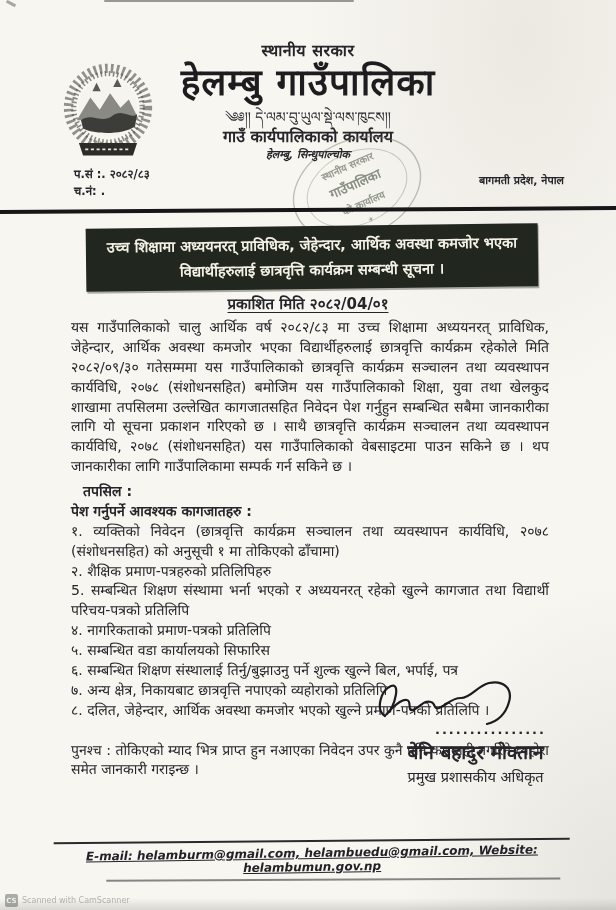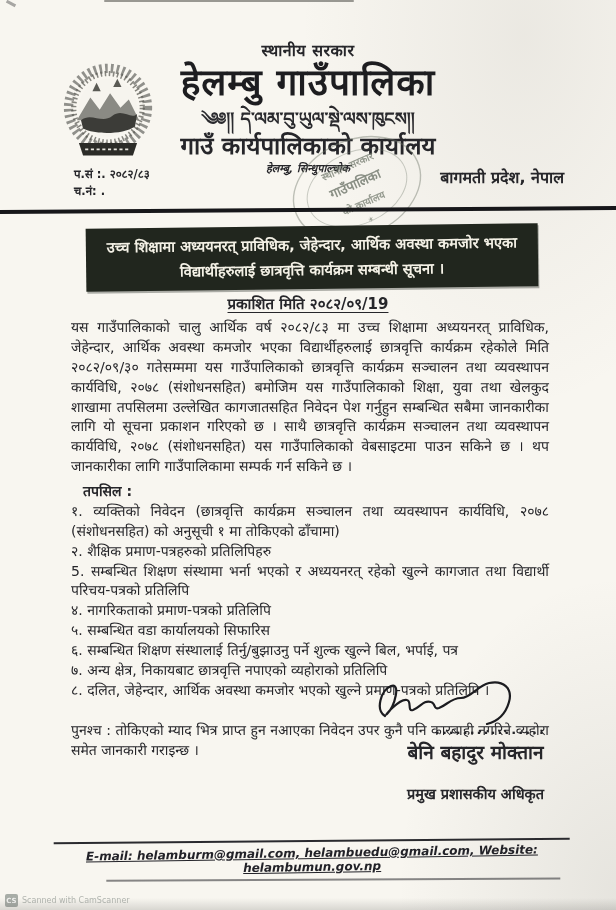--- a/index.html
+++ b/index.html
@@ -13,24 +13,24 @@
   }
   .paper::after{content:"";position:absolute;left:0;right:0;bottom:0;height:12px;
     background:linear-gradient(to bottom,rgba(0,0,0,0),rgba(70,70,68,0.18));}
   .top-edge{position:absolute;top:0;left:104px;width:250px;height:2px;background:#4a4a46;opacity:.55;border-radius:2px;}
   .corner-mark{position:absolute;top:2px;left:6px;width:10px;height:3px;background:#555;opacity:.5;transform:rotate(28deg);}
 
   
   .header-center{position:absolute;top:42px;left:0;right:0;text-align:center;line-height:1.15;}
   .gov-line{font-size:16px;font-weight:bold;letter-spacing:.5px;}
   .muni-line{font-size:37px;font-weight:bold;letter-spacing:1px;margin-top:2px;color:#1d1d20;}
-  .tibetan-line{font-size:18px;font-weight:bold;margin-top:4px;color:#2a2a2e;}
-  .office-line{font-size:24px;font-weight:bold;margin-top:3px;}
+  .tibetan-line{font-size:14px;font-weight:normal;margin-top:4px;color:#2a2a2e;}
+  .office-line{font-size:16px;font-weight:bold;margin-top:3px;}
   .location-line{font-size:11px;font-weight:bold;margin-top:3px;font-style:italic;}
-  .province{position:absolute;top:166px;right:52px;font-size:16px;font-weight:bold;}
+  .province{position:absolute;top:172px;right:52px;font-size:11px;font-weight:bold;}
   .refnos{position:absolute;top:166px;left:74px;font-size:11.5px;font-weight:bold;line-height:1.45;}
   .emblem{position:absolute;top:60px;left:56px;width:104px;height:108px;}
   .stamp{position:absolute;top:128px;left:282px;width:150px;height:120px;transform:rotate(-24deg);opacity:.78;}
   .rule{position:absolute;top:208px;left:0;width:616px;height:4px;background:#17171a;transform:rotate(-0.35deg);}
 
   
   .title-box{position:absolute;top:226px;left:86px;width:428px;background:#21261e;color:#f4f1e6;
     text-align:center;font-weight:bold;font-size:14.6px;line-height:1.72;padding:6px 12px 7px;
     transform:rotate(-0.7deg);box-shadow:1px 2px 0 rgba(30,35,28,.35);}
   .pub-date{position:absolute;top:293px;left:0;right:0;text-align:center;font-size:15px;font-weight:bold;
@@ -40,21 +40,21 @@
   .tapasil{margin-top:5px;margin-left:12px;font-weight:bold;}
   .docs-heading{font-weight:bold;}
   .doc-item{text-align:justify;}
   .postscript{margin-top:20px;text-align:justify;}
 
   
   .sig-block{position:absolute;top:676px;left:338px;width:235px;text-align:center;}
   .sig-svg{display:block;margin:0 auto -6px;}
   .sig-dots{font-size:13px;font-weight:bold;letter-spacing:2px;margin-left:70px;}
   .sig-name{font-size:19px;font-weight:bold;margin-top:2px;margin-left:40px;}
-  .sig-role{font-size:14.5px;font-weight:bold;margin-top:18px;margin-left:40px;}
+  .sig-role{font-size:14.5px;font-weight:normal;margin-top:1px;margin-left:40px;}
 
   
   .footer{position:absolute;left:54px;right:46px;bottom:30px;text-align:center;transform:rotate(-0.9deg);}
   .footer-line-top{height:2px;background:#2a2a2e;margin-bottom:4px;transform:rotate(0.4deg);}
   .footer-text{font-size:12px;font-weight:bold;font-style:italic;text-decoration:underline;color:#222228;}
   .footer-line-bottom{height:1.5px;background:#3a3a3e;opacity:.6;margin-top:5px;width:88%;margin-left:10%;transform:rotate(0.6deg);}
 
   .watermark{position:absolute;left:5px;bottom:3px;display:flex;align-items:center;gap:4px;color:#b2b6b0;font-size:8px;}
   .cs-logo{display:inline-flex;align-items:center;justify-content:center;width:13px;height:13px;border-radius:2px;
     background:#a8ada7;color:#f4f4f2;font-size:7px;font-weight:bold;}
@@ -102,25 +102,26 @@
     <text x="75" y="97" text-anchor="middle" font-size="8" fill="#6d7568" opacity="0.8">✶</text>
   </svg>
 
   <div class="rule"></div>
 
   <div class="title-box">
     <div>उच्च शिक्षामा अध्ययनरत् प्राविधिक, जेहेन्दार, आर्थिक अवस्था कमजोर भएका</div>
     <div>विद्यार्थीहरुलाई छात्रवृत्ति कार्यक्रम सम्बन्धी सूचना ।</div>
   </div>
 
-  <div class="pub-date">प्रकाशित मिति २०८२/०९/19</div>
+  <div class="pub-date">प्रकाशित मिति २०८२/04/०१</div>
 
   <div class="main-text">
     <div class="body-par">यस गाउँपालिकाको चालु आर्थिक वर्ष २०८२/८३ मा उच्च शिक्षामा अध्ययनरत् प्राविधिक, जेहेन्दार, आर्थिक अवस्था कमजोर भएका विद्यार्थीहरुलाई छात्रवृत्ति कार्यक्रम रहेकोले मिति २०८२/०९/३० गतेसम्ममा यस गाउँपालिकाको छात्रवृत्ति कार्यक्रम सञ्चालन तथा व्यवस्थापन कार्यविधि, २०७८ (संशोधनसहित) बमोजिम यस गाउँपालिकाको शिक्षा, युवा तथा खेलकुद शाखामा तपसिलमा उल्लेखित कागजातसहित निवेदन पेश गर्नुहुन सम्बन्धित सबैमा जानकारीका लागि यो सूचना प्रकाशन गरिएको छ । साथै छात्रवृत्ति कार्यक्रम सञ्चालन तथा व्यवस्थापन कार्यविधि, २०७८ (संशोधनसहित) यस गाउँपालिकाको वेबसाइटमा पाउन सकिने छ । थप जानकारीका लागि गाउँपालिकामा सम्पर्क गर्न सकिने छ ।</div>
     <div class="tapasil">तपसिल :</div>
+    <div class="docs-heading">पेश गर्नुपर्ने आवश्यक कागजातहरु :</div>
     <div class="doc-item">१. व्यक्तिको निवेदन (छात्रवृत्ति कार्यक्रम सञ्चालन तथा व्यवस्थापन कार्यविधि, २०७८ (संशोधनसहित) को अनुसूची १ मा तोकिएको ढाँचामा)</div>
     <div class="doc-item">२. शैक्षिक प्रमाण-पत्रहरुको प्रतिलिपिहरु</div>
     <div class="doc-item">5. सम्बन्धित शिक्षण संस्थामा भर्ना भएको र अध्ययनरत् रहेको खुल्ने कागजात तथा विद्यार्थी परिचय-पत्रको प्रतिलिपि</div>
     <div class="doc-item">४. नागरिकताको प्रमाण-पत्रको प्रतिलिपि</div>
     <div class="doc-item">५. सम्बन्धित वडा कार्यालयको सिफारिस</div>
     <div class="doc-item">६. सम्बन्धित शिक्षण संस्थालाई तिर्नु/बुझाउनु पर्ने शुल्क खुल्ने बिल, भर्पाई, पत्र</div>
     <div class="doc-item">७. अन्य क्षेत्र, निकायबाट छात्रवृत्ति नपाएको व्यहोराको प्रतिलिपि</div>
     <div class="doc-item">८. दलित, जेहेन्दार, आर्थिक अवस्था कमजोर भएको खुल्ने प्रमाण-पत्रको प्रतिलिपि ।</div>
     <div class="postscript">पुनश्च : तोकिएको म्याद भित्र प्राप्त हुन नआएका निवेदन उपर कुनै पनि कारबाही नगरिने व्यहोरा समेत जानकारी गराइन्छ ।</div>
   </div>

